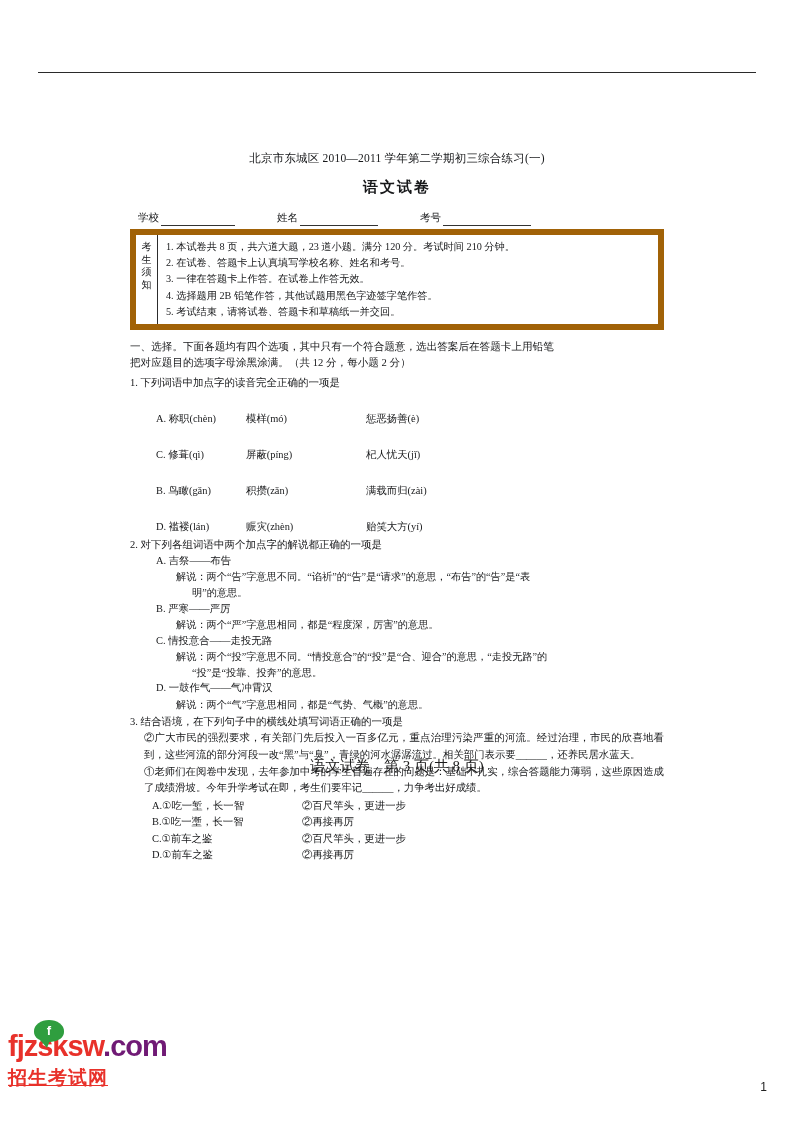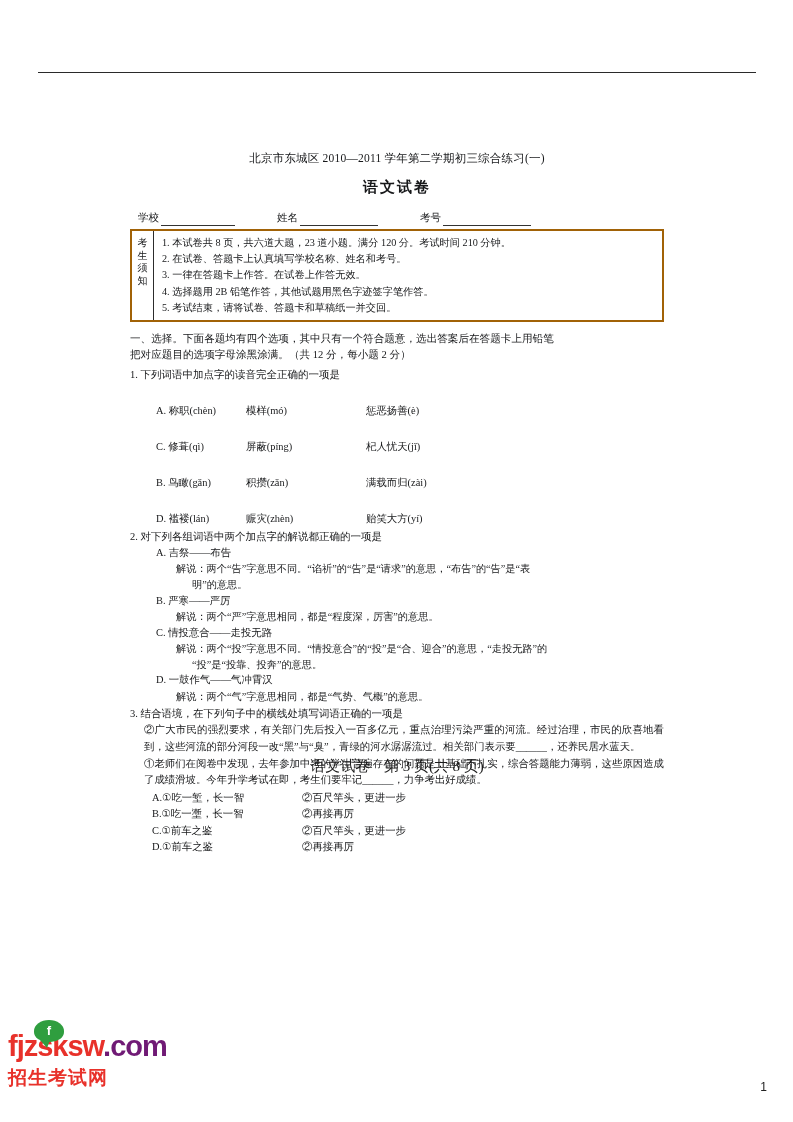--- a/index.html
+++ b/index.html
@@ -66,21 +66,21 @@
     display: inline-block;
     border-bottom: 1px solid #333;
     height: 11px;
     margin-left: 2px;
   }
   .w1 { width: 74px; }
   .w2 { width: 78px; }
   .w3 { width: 88px; }
 
   .notice {
-    border: 2px solid #a16207;
+    border: 6px solid #a16207;
     display: flex;
     align-items: stretch;
   }
   .notice-label {
     width: 22px;
     border-right: 1px solid #2c2c2c;
     font-size: 10px;
     line-height: 1.25;
     text-align: center;
     padding: 6px 2px;
@@ -193,20 +193,21 @@
   .logo .f { color: #e8312a; }
   .logo .jz { color: #e8312a; }
   .logo .dotcom { color: #701a75; }
   .logo .sub2 {
     margin-top: 4px;
     font-family: "Liberation Sans", sans-serif;
     font-size: 19px;
     font-weight: bold;
     color: #e8312a;
     letter-spacing: 1px;
+    text-decoration: underline;
   }
   .logo .bubble {
     position: absolute;
     left: 26px;
     top: -12px;
     width: 30px;
     height: 22px;
     background: #2f9e3f;
     border-radius: 50% 50% 45% 45%;
   }

